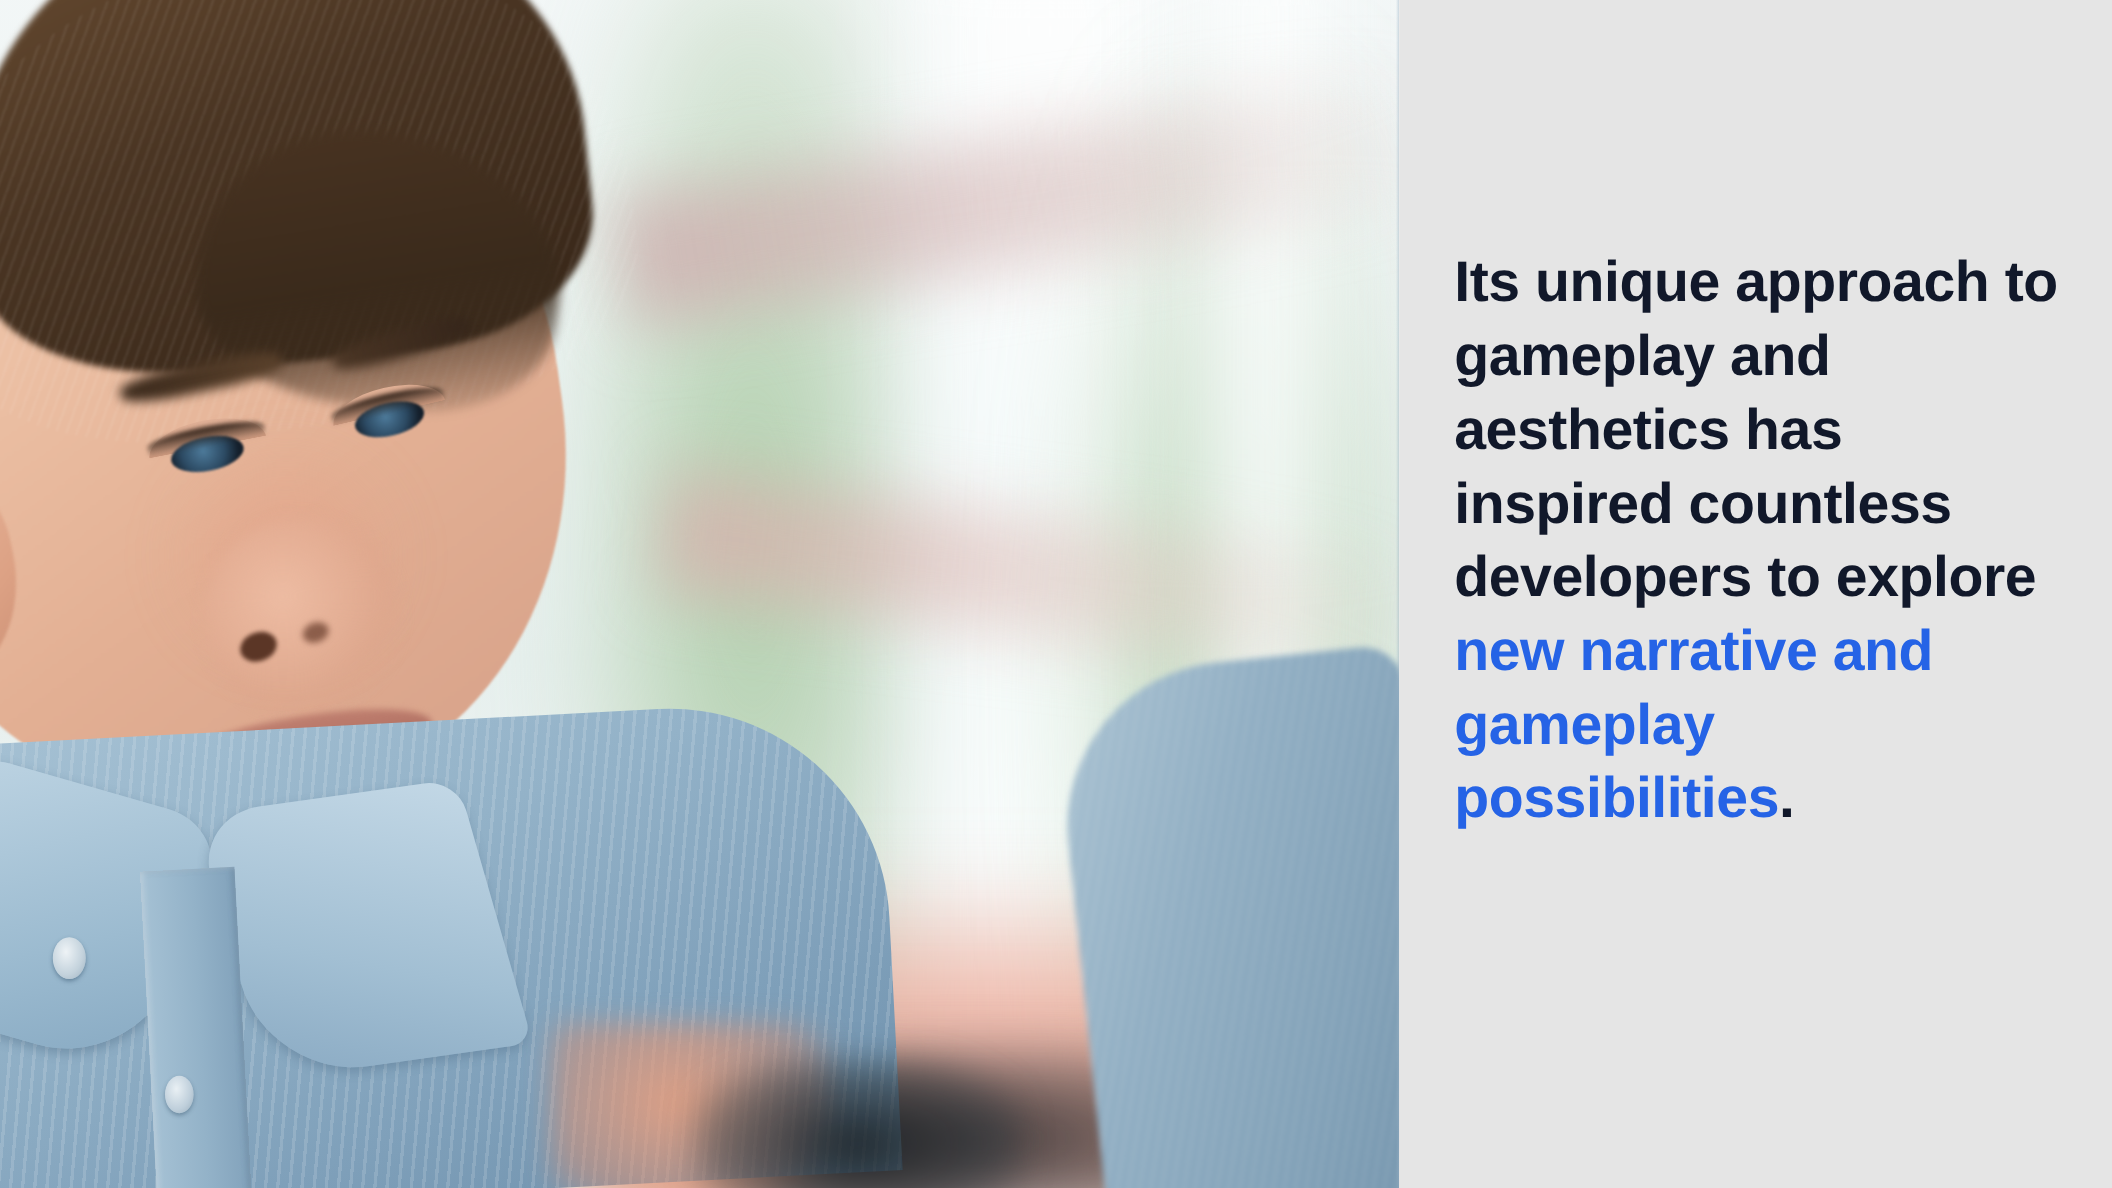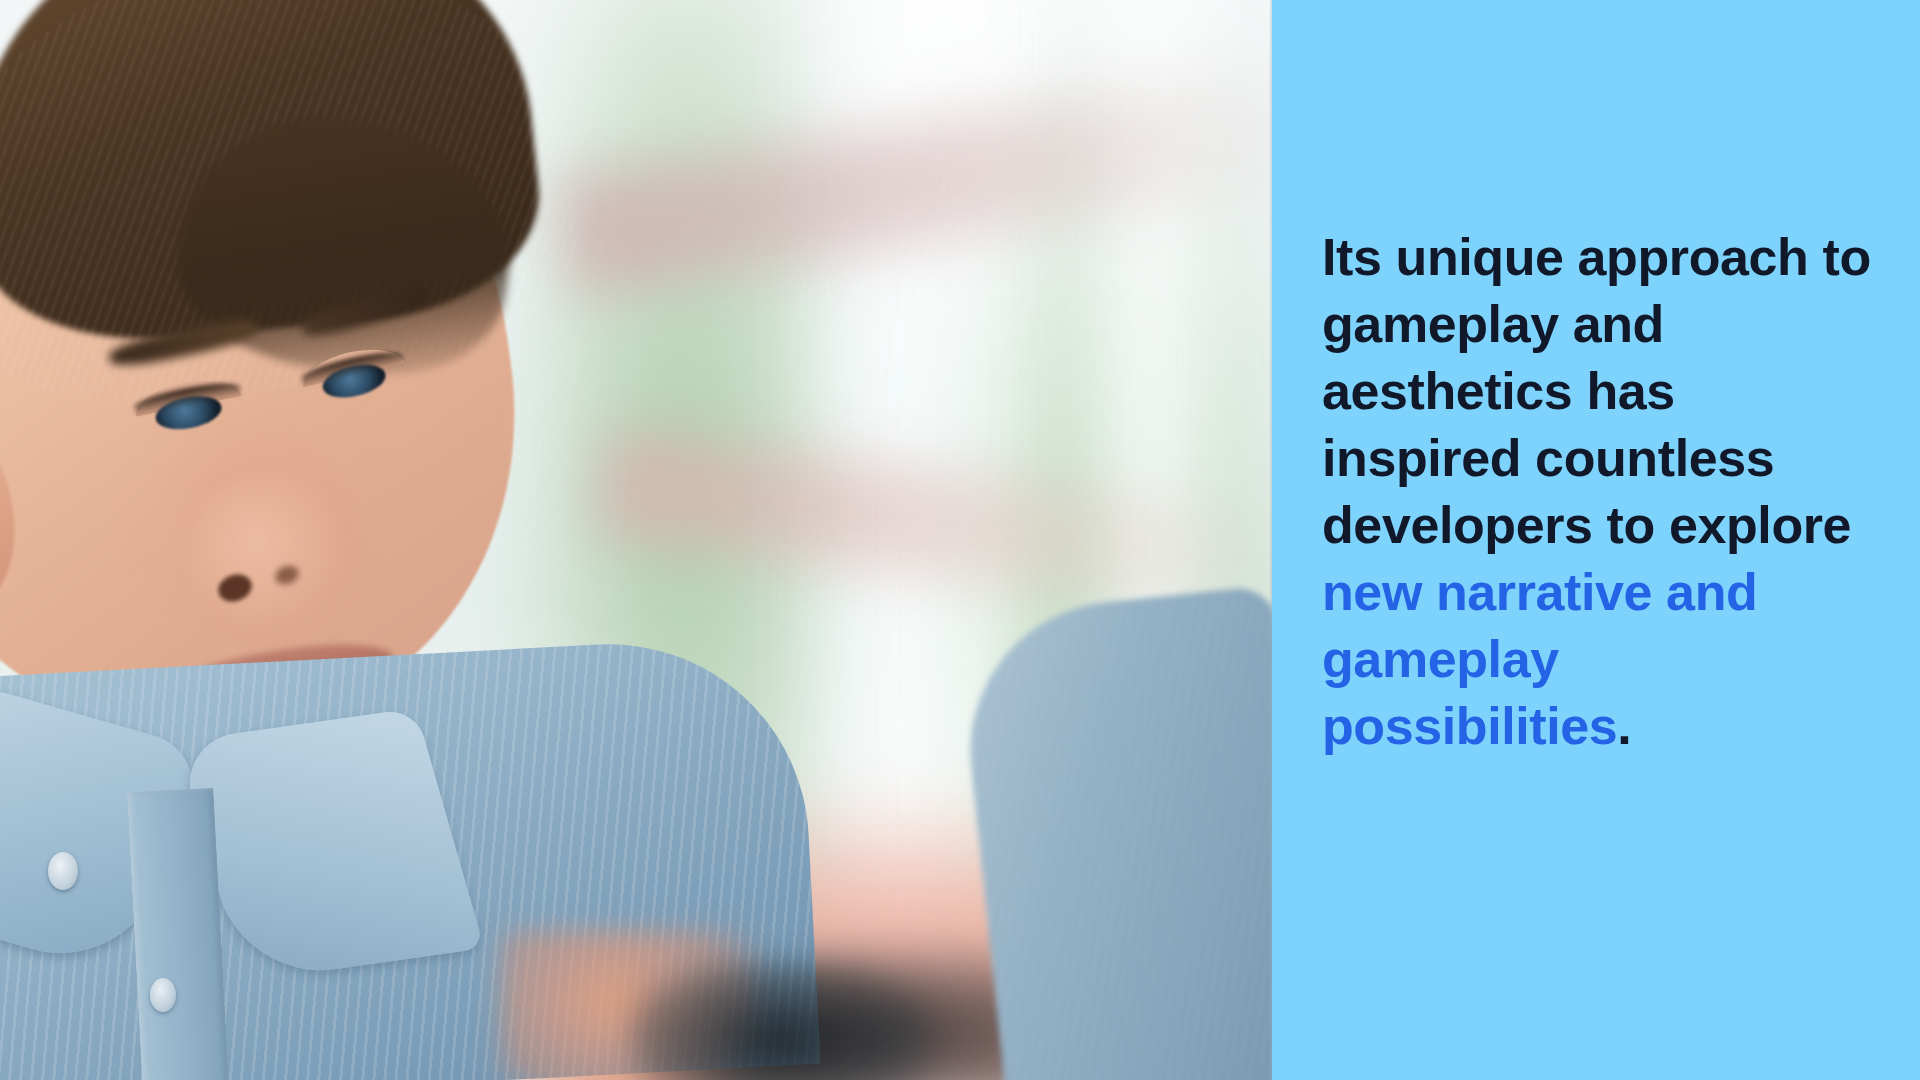--- a/index.html
+++ b/index.html
@@ -324,21 +324,21 @@
     filter:blur(14px);
   }
   .photo-edge {
     position:absolute; right:0; top:0; width:3px; height:100%;
     background:linear-gradient(90deg, rgba(150,175,195,.0), rgba(150,175,195,.45));
   }
 
   
   .text-pane {
     flex:1 1 auto;
-    background:#7dd3fc;
+    background:#e5e5e5;
     position:relative;
     display:flex;
     align-items:flex-start;
   }
   .quote {
     position:absolute;
     left:50px;
     top:224px;
     width:560px;
     font-weight:700;

